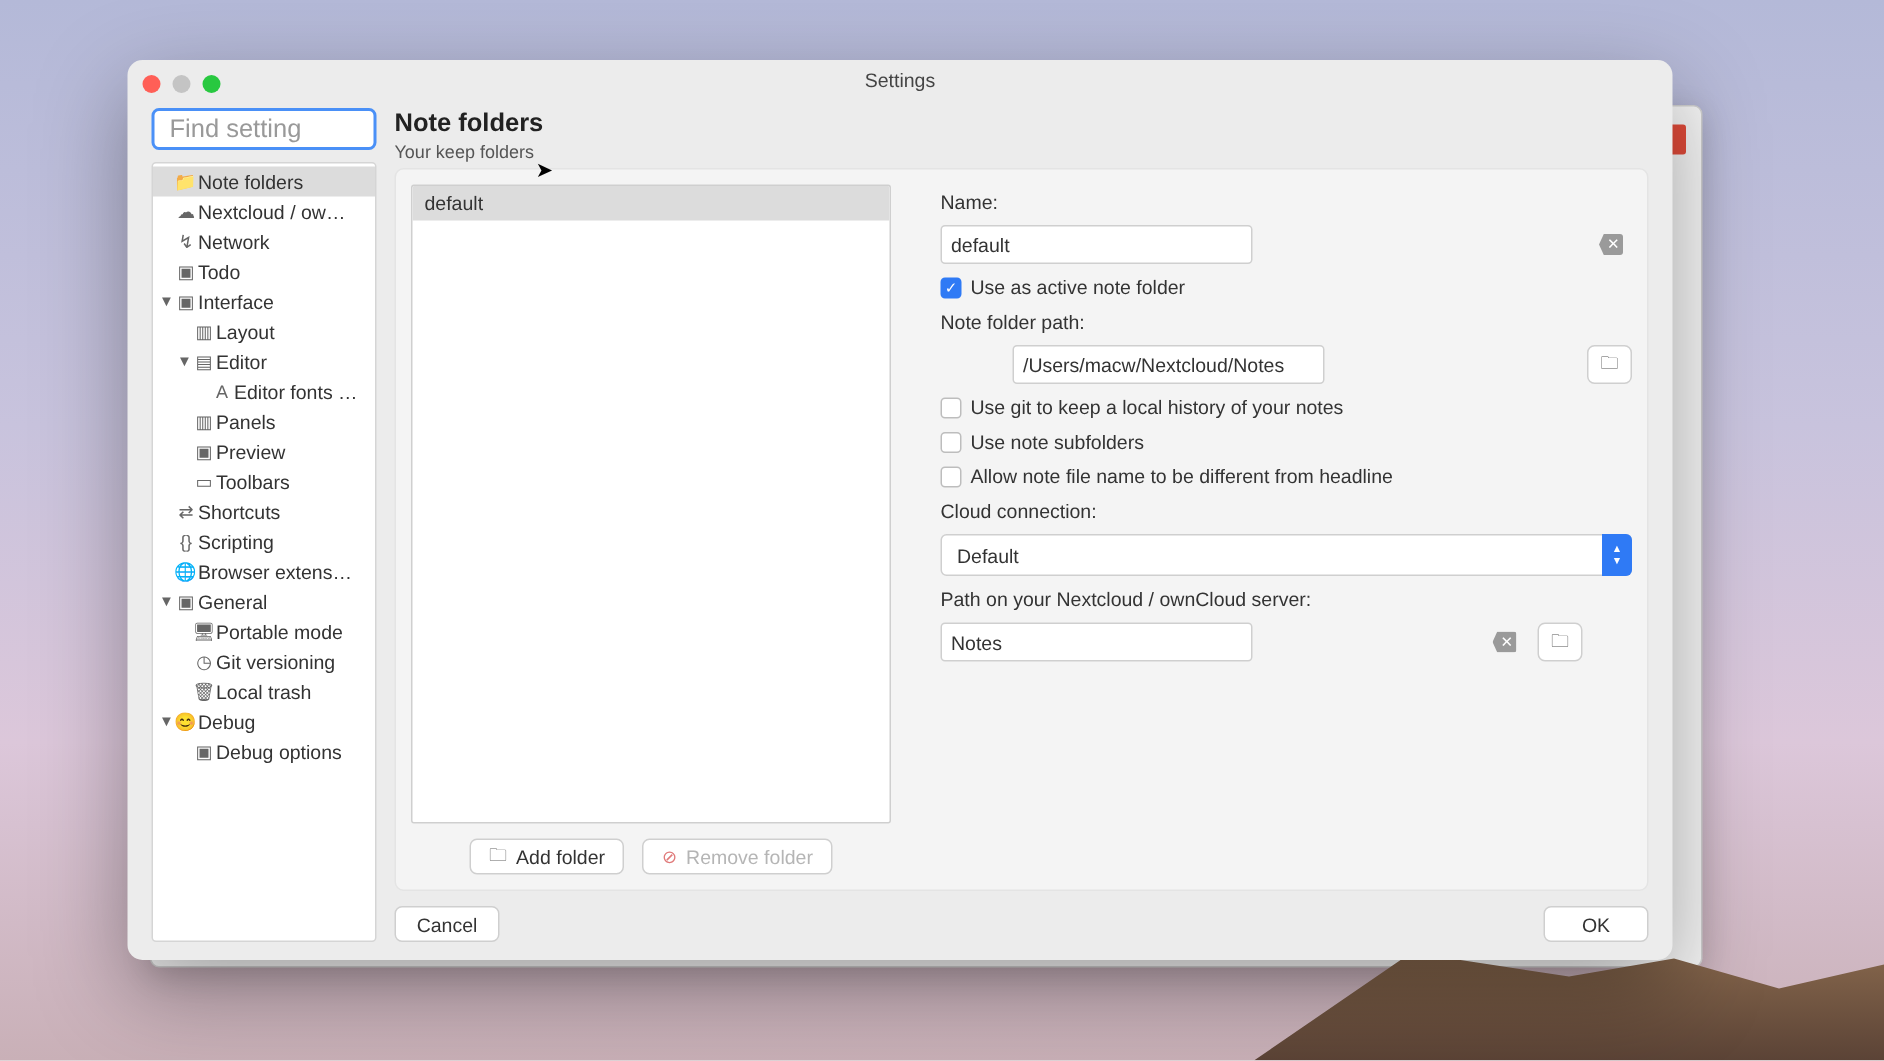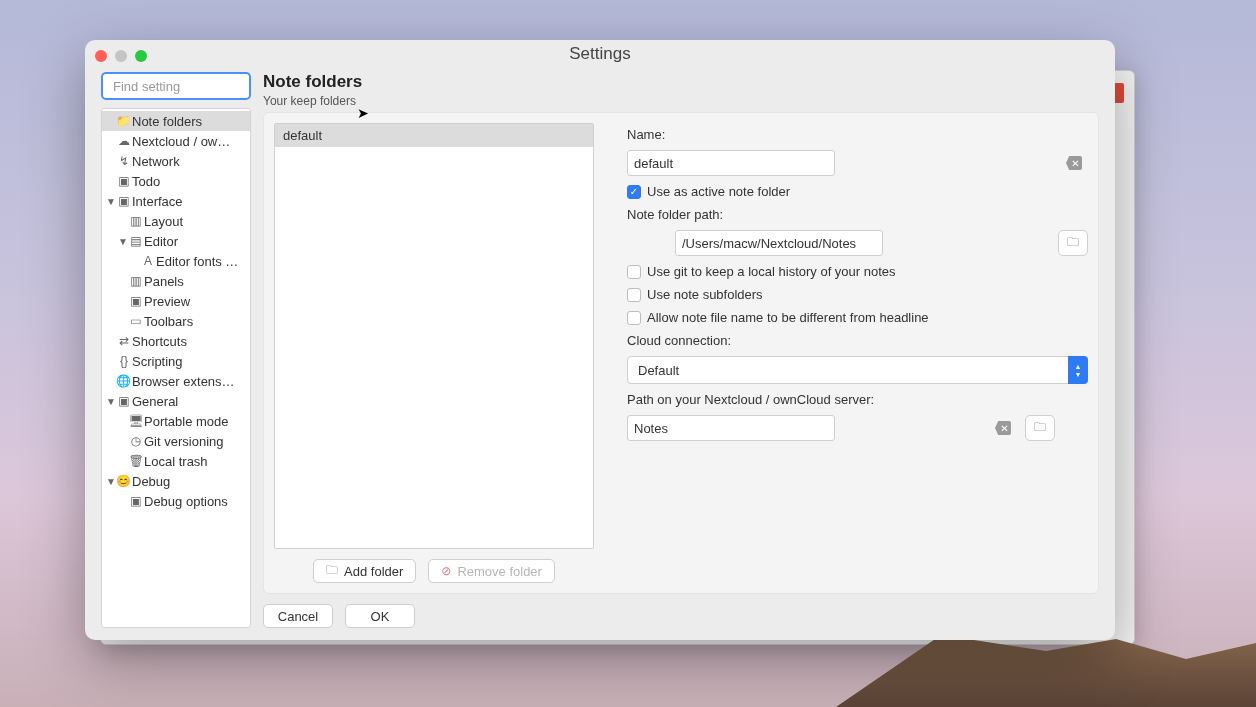--- a/index.html
+++ b/index.html
@@ -49,21 +49,21 @@
     width:20px; height:20px;
     background:#e24b3a;
     border-radius:2px;
   }
   .titlebar {
     height: 24px;
     display:flex;
     align-items:center;
     justify-content:center;
     position:relative;
-    font-size:17px;
+    font-size:13px;
     color:#444;
     padding-top:3px;
   }
   .traffic-lights {
     position:absolute;
     left:10px;
     top:10px;
     display:flex;
     gap:8px;
   }
@@ -100,21 +100,21 @@
     display:flex;
     align-items:center;
     padding:0 6px;
     gap:4px;
   }
   .search-wrap svg { width:13px; height:13px; fill:none; stroke:#888; stroke-width:2;}
   .search-wrap input {
     border:none;
     outline:none;
     flex:1;
-    font-size:13px;
+    font-size:17px;
     color:#333;
     background:transparent;
   }
   .search-wrap input::placeholder{color:#999;}
   .tree {
     flex:1;
     background:#fff;
     border:1px solid #d5d5d5;
     border-radius:3px;
     overflow-y:auto;
@@ -312,21 +312,21 @@
     flex-direction:column;
     align-items:center;
     justify-content:center;
     color:#fff;
     font-size:7px;
     line-height:7px;
     gap:1px;
   }
   .footer{
     display:flex;
-    justify-content:flex-start;
+    justify-content:space-between;
     gap:12px;
     padding-top:10px;
   }
   .footer .btn{width:70px;justify-content:center;}
   .cursor-arrow{
     position:absolute;
     left:272px;
     top:65px;
     font-size:14px;
     color:#000;

